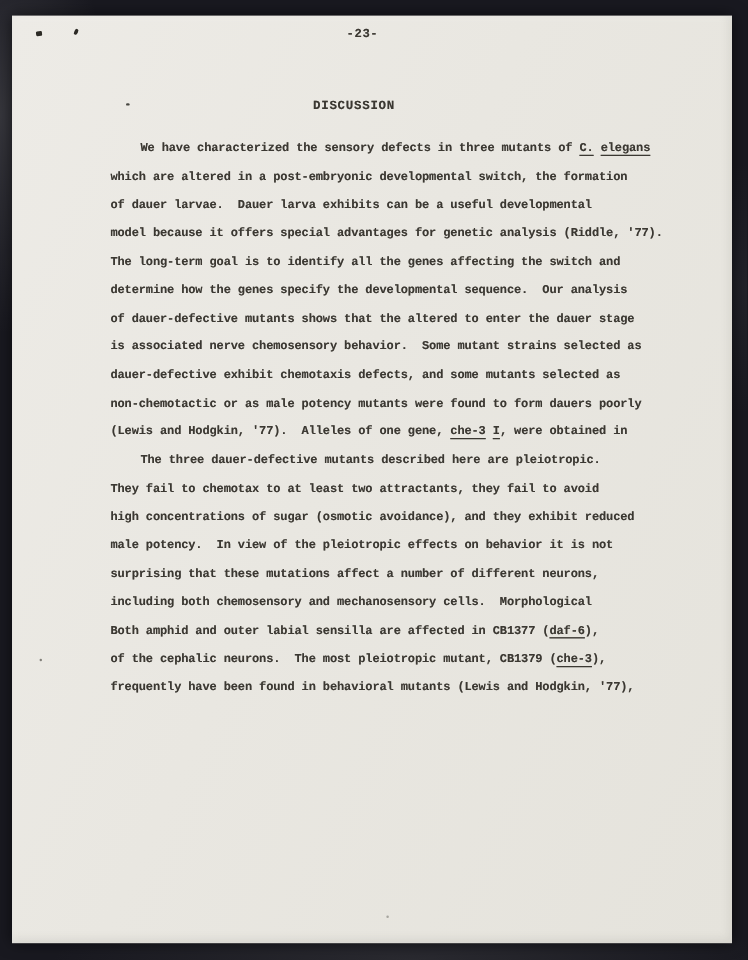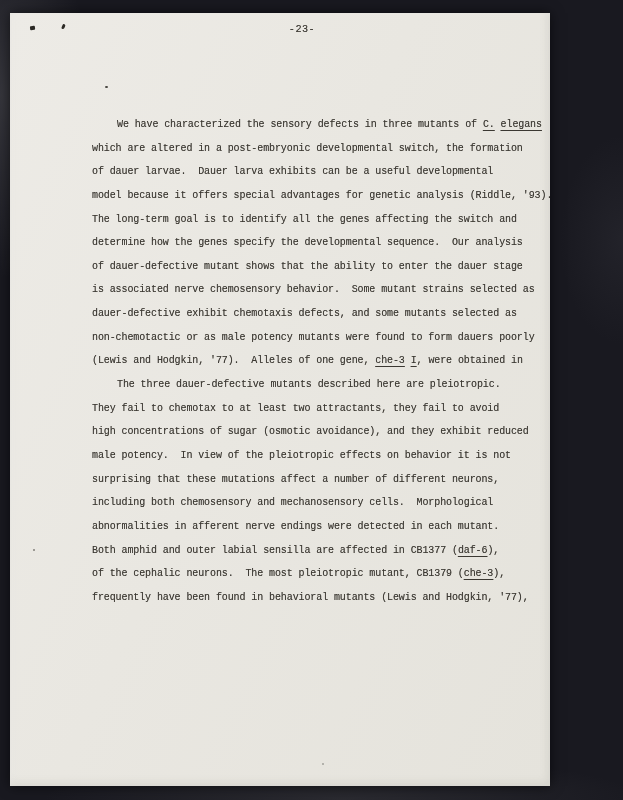--- a/index.html
+++ b/index.html
@@ -20,24 +20,25 @@
     background:
       radial-gradient(ellipse 130px 260px at 0% 12%, rgba(130,130,135,0.28), transparent 70%),
       radial-gradient(ellipse 400px 60px at 55% 100%, rgba(110,110,112,0.20), transparent 75%),
       radial-gradient(ellipse 90px 150px at 100% 30%, rgba(90,90,98,0.15), transparent 70%),
       var(--backdrop);
   }
   .page {
     position: absolute;
     left: 10px;
     top: 13px;
-    width: 540px;
+    width: 600px;
     height: 773px;
     background: linear-gradient(115deg, #edebe6 0%, var(--page) 45%, #e5e3dc 100%);
     box-shadow: 0 0 12px rgba(0,0,0,0.6), inset -2px -3px 8px rgba(70,65,55,0.10), inset 2px 2px 6px rgba(255,255,255,0.25);
+    font-weight: bold;
   }
   .page-number {
     position: absolute;
     top: 11px;
     left: 0;
     width: 584px;
     text-align: center;
     font-size: 10.2px;
     letter-spacing: 0.5px;
     color: var(--ink);
@@ -79,41 +80,41 @@
 <body>
 
 <div class="backdrop">
   <div class="page">
     <div class="speck s1"></div>
     <div class="speck s2"></div>
     <div class="speck s3"></div>
     <div class="speck s4"></div>
     <div class="speck s5"></div>
     <div class="page-number">-23-</div>
+    <div class="heading">DISCUSSION</div>
     <div class="body">
         <div>
           <div class="line first"><span>We have characterized the sensory defects in three mutants of </span><span class="u">C.</span><span> </span><span class="u">elegans</span></div>
           <div class="line"><span>which are altered in a post-embryonic developmental switch, the formation</span></div>
           <div class="line"><span>of dauer larvae.  Dauer larva exhibits can be a useful developmental</span></div>
-          <div class="line"><span>model because it offers special advantages for genetic analysis (Riddle, '93).</span></div>
+          <div class="line"><span>model because it offers special advantages for genetic analysis (Riddle, '77).</span></div>
           <div class="line"><span>The long-term goal is to identify all the genes affecting the switch and</span></div>
           <div class="line"><span>determine how the genes specify the developmental sequence.  Our analysis</span></div>
-          <div class="line"><span>of dauer-defective mutant shows that the ability to enter the dauer stage</span></div>
+          <div class="line"><span>of dauer-defective mutants shows that the altered to enter the dauer stage</span></div>
           <div class="line"><span>is associated nerve chemosensory behavior.  Some mutant strains selected as</span></div>
           <div class="line"><span>dauer-defective exhibit chemotaxis defects, and some mutants selected as</span></div>
           <div class="line"><span>non-chemotactic or as male potency mutants were found to form dauers poorly</span></div>
           <div class="line"><span>(Lewis and Hodgkin, '77).  Alleles of one gene, </span><span class="u">che-3</span><span> </span><span class="u">I</span><span>, were obtained in</span></div>
         </div>
         <div>
           <div class="line first"><span>The three dauer-defective mutants described here are pleiotropic.</span></div>
           <div class="line"><span>They fail to chemotax to at least two attractants, they fail to avoid</span></div>
           <div class="line"><span>high concentrations of sugar (osmotic avoidance), and they exhibit reduced</span></div>
           <div class="line"><span>male potency.  In view of the pleiotropic effects on behavior it is not</span></div>
           <div class="line"><span>surprising that these mutations affect a number of different neurons,</span></div>
           <div class="line"><span>including both chemosensory and mechanosensory cells.  Morphological</span></div>
-          <div class="line"><span>abnormalities in afferent nerve endings were detected in each mutant.</span></div>
           <div class="line"><span>Both amphid and outer labial sensilla are affected in CB1377 (</span><span class="u">daf-6</span><span>),</span></div>
           <div class="line"><span>of the cephalic neurons.  The most pleiotropic mutant, CB1379 (</span><span class="u">che-3</span><span>),</span></div>
           <div class="line"><span>frequently have been found in behavioral mutants (Lewis and Hodgkin, '77),</span></div>
         </div>
       </div>
   </div>
 </div>
 
 </body></html>

